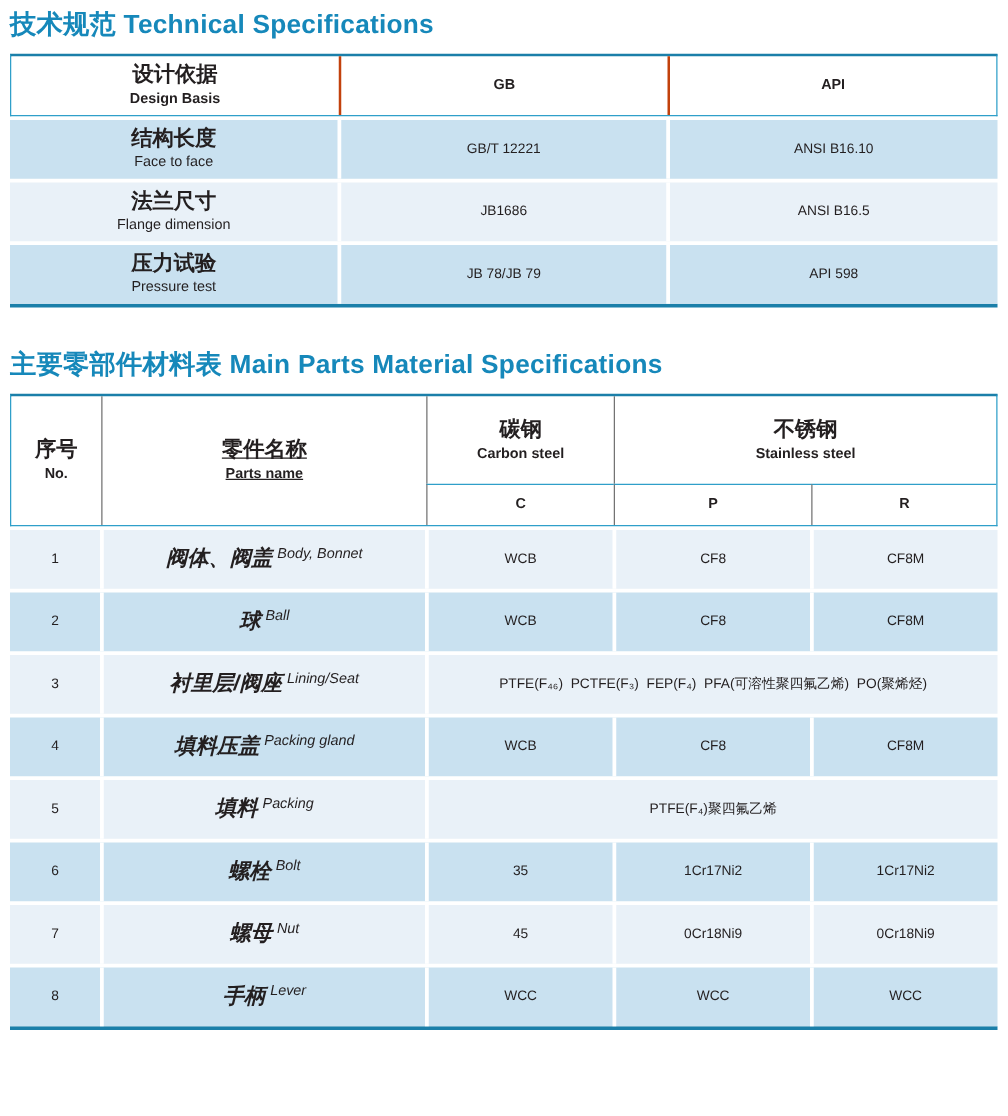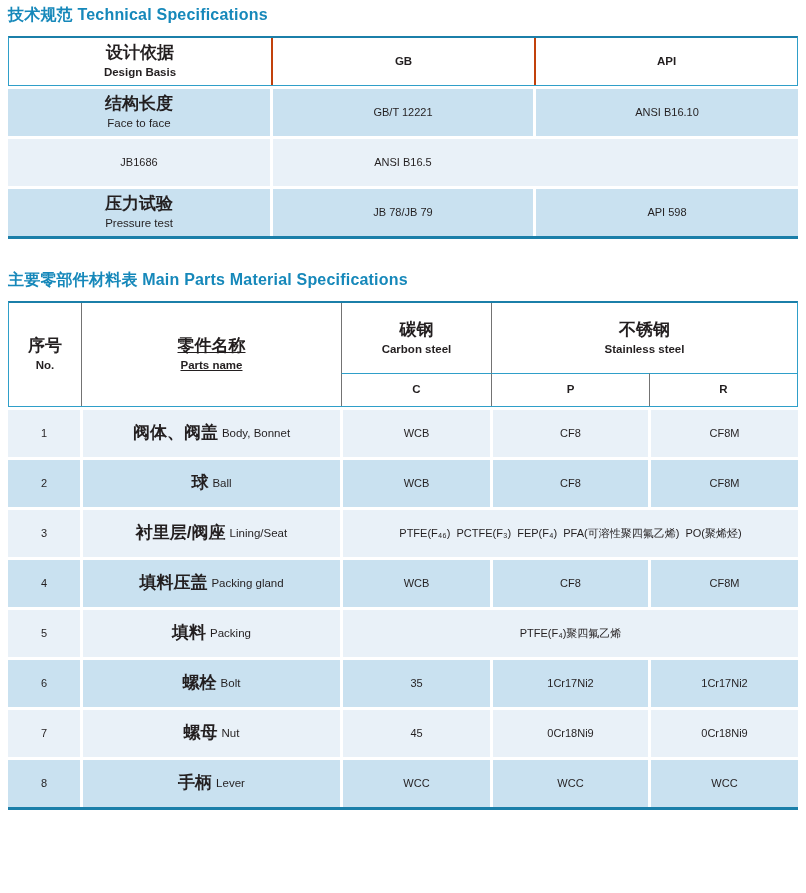--- a/index.html
+++ b/index.html
@@ -6,42 +6,42 @@
   html, body { background: #ffffff; }
   body {
     width: 806px; height: 893px;
     font-family: "Liberation Sans", "DejaVu Sans", sans-serif;
     color: #231f20;
     overflow: hidden;
   }
   .page { padding: 5px 8px 0 8px; }
 
   .sec-title {
-    font-size: 16px;
+    font-size: 21px;
     font-weight: bold;
     color: #1688ba;
     letter-spacing: 0.2px;
     margin-bottom: 10px;
   }
   .sec-title.second { margin-top: 31px; }
 
   
   .spec-table { width: 790px; border-bottom: 3px solid #1b7fa9; }
 
   .hcell, .cell {
     display: flex; flex-direction: column;
     align-items: center; justify-content: center;
     text-align: center;
     line-height: 1.35;
   }
   .zh { font-size: 17px; font-weight: bold; }
   .en { font-size: 11.5px; }
   .bold { font-weight: bold; }
   .val { font-size: 11px; }
-  .name-line { display: flex; flex-direction: row; gap: 4px; align-items: center; justify-content: center; }
+  .name-line { display: flex; flex-direction: row; gap: 4px; align-items: flex-start; justify-content: center; font-style: italic; }
 
   .light { background: #e9f1f8; }
   .dark  { background: #c9e1f0; }
 
   
   .t1-header {
     display: grid;
     grid-template-columns: 262px 263px 1fr;
     height: 50px;
     border: 1px solid #2f9fc9;
@@ -115,20 +115,24 @@
       <div class="cell">
           <span class="val">GB/T 12221</span>
         </div>
       <div class="cell">
           <span class="val">ANSI B16.10</span>
         </div>
     </div>
 
     <div class="t1-row light">
       <div class="cell">
+        <span class="zh">法兰尺寸</span>
+        <span class="en">Flange dimension</span>
+      </div>
+      <div class="cell">
           <span class="val">JB1686</span>
         </div>
       <div class="cell">
           <span class="val">ANSI B16.5</span>
         </div>
     </div>
 
     <div class="t1-row dark">
       <div class="cell">
         <span class="zh">压力试验</span>

